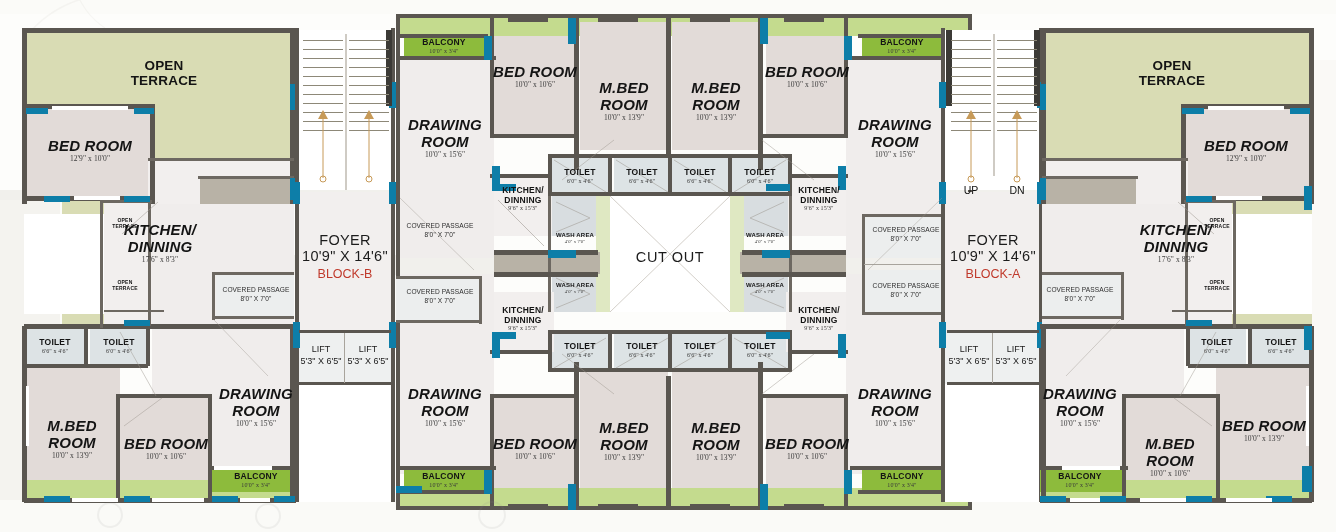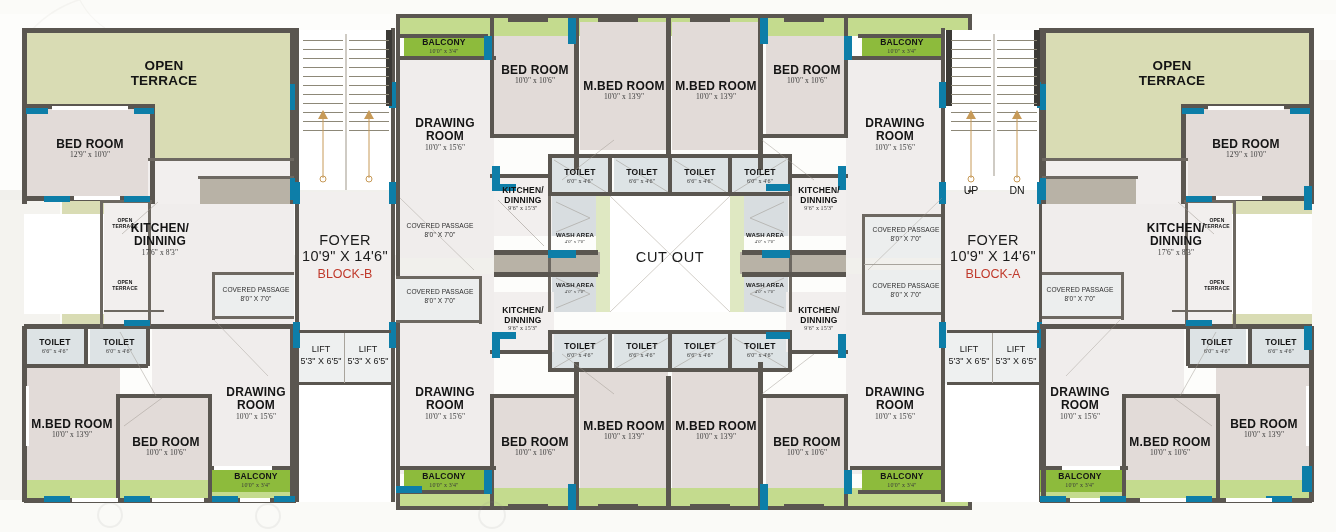--- a/index.html
+++ b/index.html
@@ -40,21 +40,21 @@
   .col   {background:#3c3a36;position:absolute;}
   .win   {background:#ffffff;position:absolute;}
   .hair  {background:#a8a49c;position:absolute;}
 
   
   .lbl{position:absolute;text-align:center;line-height:1.12;
        color:#141414;letter-spacing:.2px;}
   .lbl .nm{font-weight:bold;display:block;}
   .lbl .dm{display:block;font-family:"Liberation Serif", serif;
            color:#3b3b3b;letter-spacing:.1px;}
-  .s12 .nm{font-size:12px;} .s12 .dm{font-size:7.5px;}
+  .s12 .nm{font-size:15px;font-style:italic;} .s12 .dm{font-size:7.5px;}
   .s10 .nm{font-size:8.5px;}  .s10 .dm{font-size:6px;}
   .s8  .nm{font-size:6px;}    .s8 .dm{font-size:4.6px;}
   .s7  .nm{font-size:5px;}
   .s16 .nm{font-size:13.5px;}
 
   .passlbl{position:absolute;text-align:center;color:#2c2c2c;
            font-size:6.6px;line-height:1.35;letter-spacing:.1px;}
   .passlbl b{font-weight:normal;display:block;}
 
   .foyer{position:absolute;text-align:center;color:#1c1c1c;}

